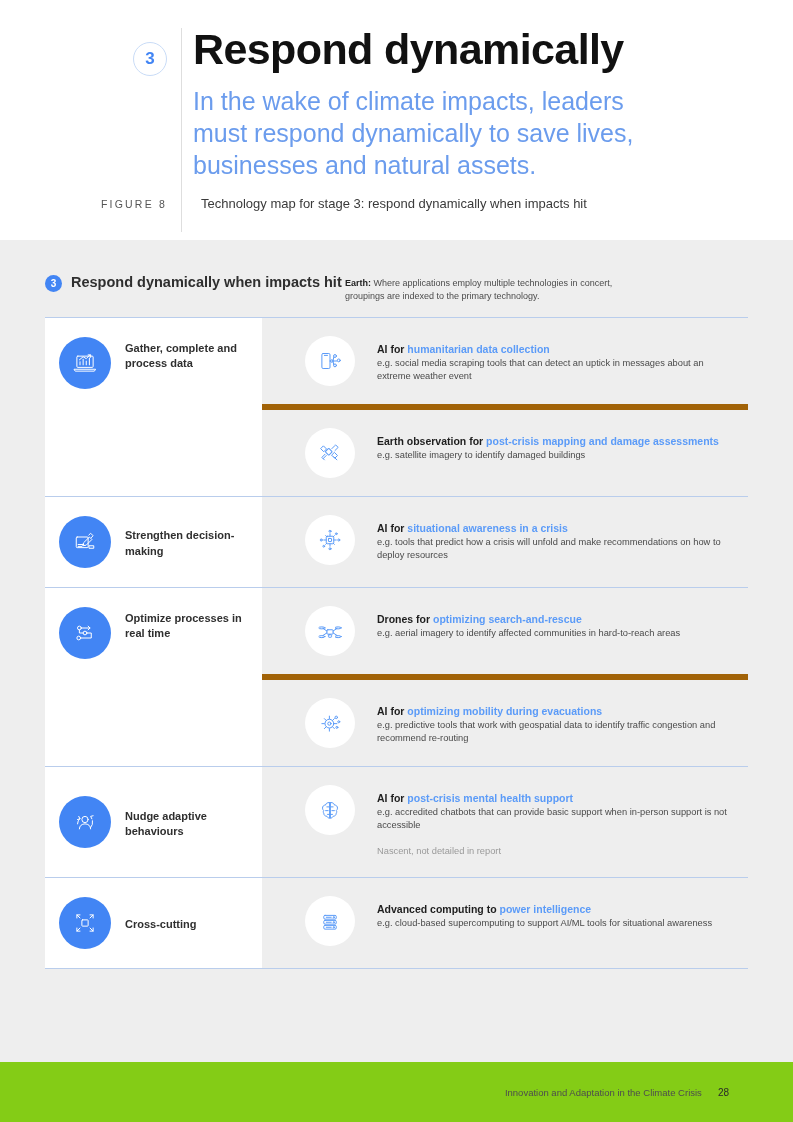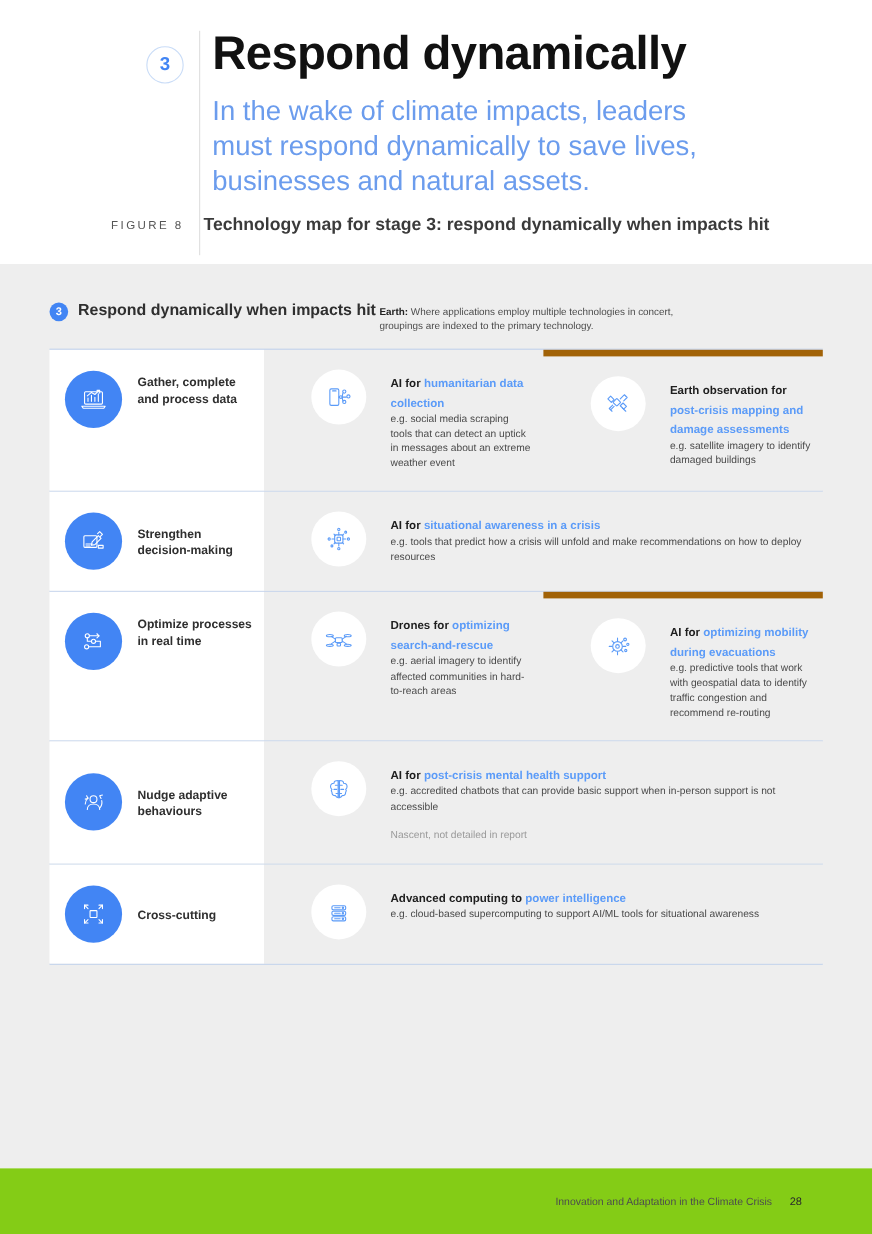--- a/index.html
+++ b/index.html
@@ -83,23 +83,23 @@
   .figure-label {
     width: 181px;
     text-align: right;
     padding-right: 14px;
     box-sizing: border-box;
     font-size: 10.5px;
     letter-spacing: 2.2px;
     color: #555555;
   }
   .figure-caption {
-    padding-left: 4px;
-    font-size: 16px;
-    font-weight: bold;
+    padding-left: 20px;
+    font-size: 13px;
+    font-weight: normal;
     color: #3a3a3a;
   }
 
   
   .panel {
     background: #eeeeee;
     width: 793px;
     height: 822px;
     box-sizing: border-box;
     padding: 0 45px;
@@ -148,21 +148,21 @@
     border-top: 1px solid #b9cdec;
     background: transparent;
   }
   .trow {
     display: flex;
     border-bottom: 1px solid #b9cdec;
     align-items: stretch;
   }
   .trow:last-child { border-bottom: 1px solid #b9cdec; }
   .cat-cell {
-    width: 195px;
+    width: 217px;
     flex: none;
     background: #ffffff;
     display: flex;
     align-items: flex-start;
     padding: 19px 10px 19px 14px;
     box-sizing: border-box;
   }
   .cat-cell.vcenter { align-items: center; }
   .cat-icon {
     width: 52px; height: 52px;
@@ -176,21 +176,21 @@
   .cat-label {
     font-size: 11px;
     font-weight: bold;
     color: #2f2f2f;
     line-height: 1.37;
     padding-top: 4px;
   }
   .apps-cell {
     flex: 1;
     display: flex;
-    flex-direction: row;
+    flex-direction: column;
     background: #eeeeee;
   }
   .app {
     display: flex;
     align-items: flex-start;
     padding: 18px 0 18px 0;
     flex: 1;
     border-top: 6px solid #a16207;
   }
   .app:first-child { border-top: none; }

